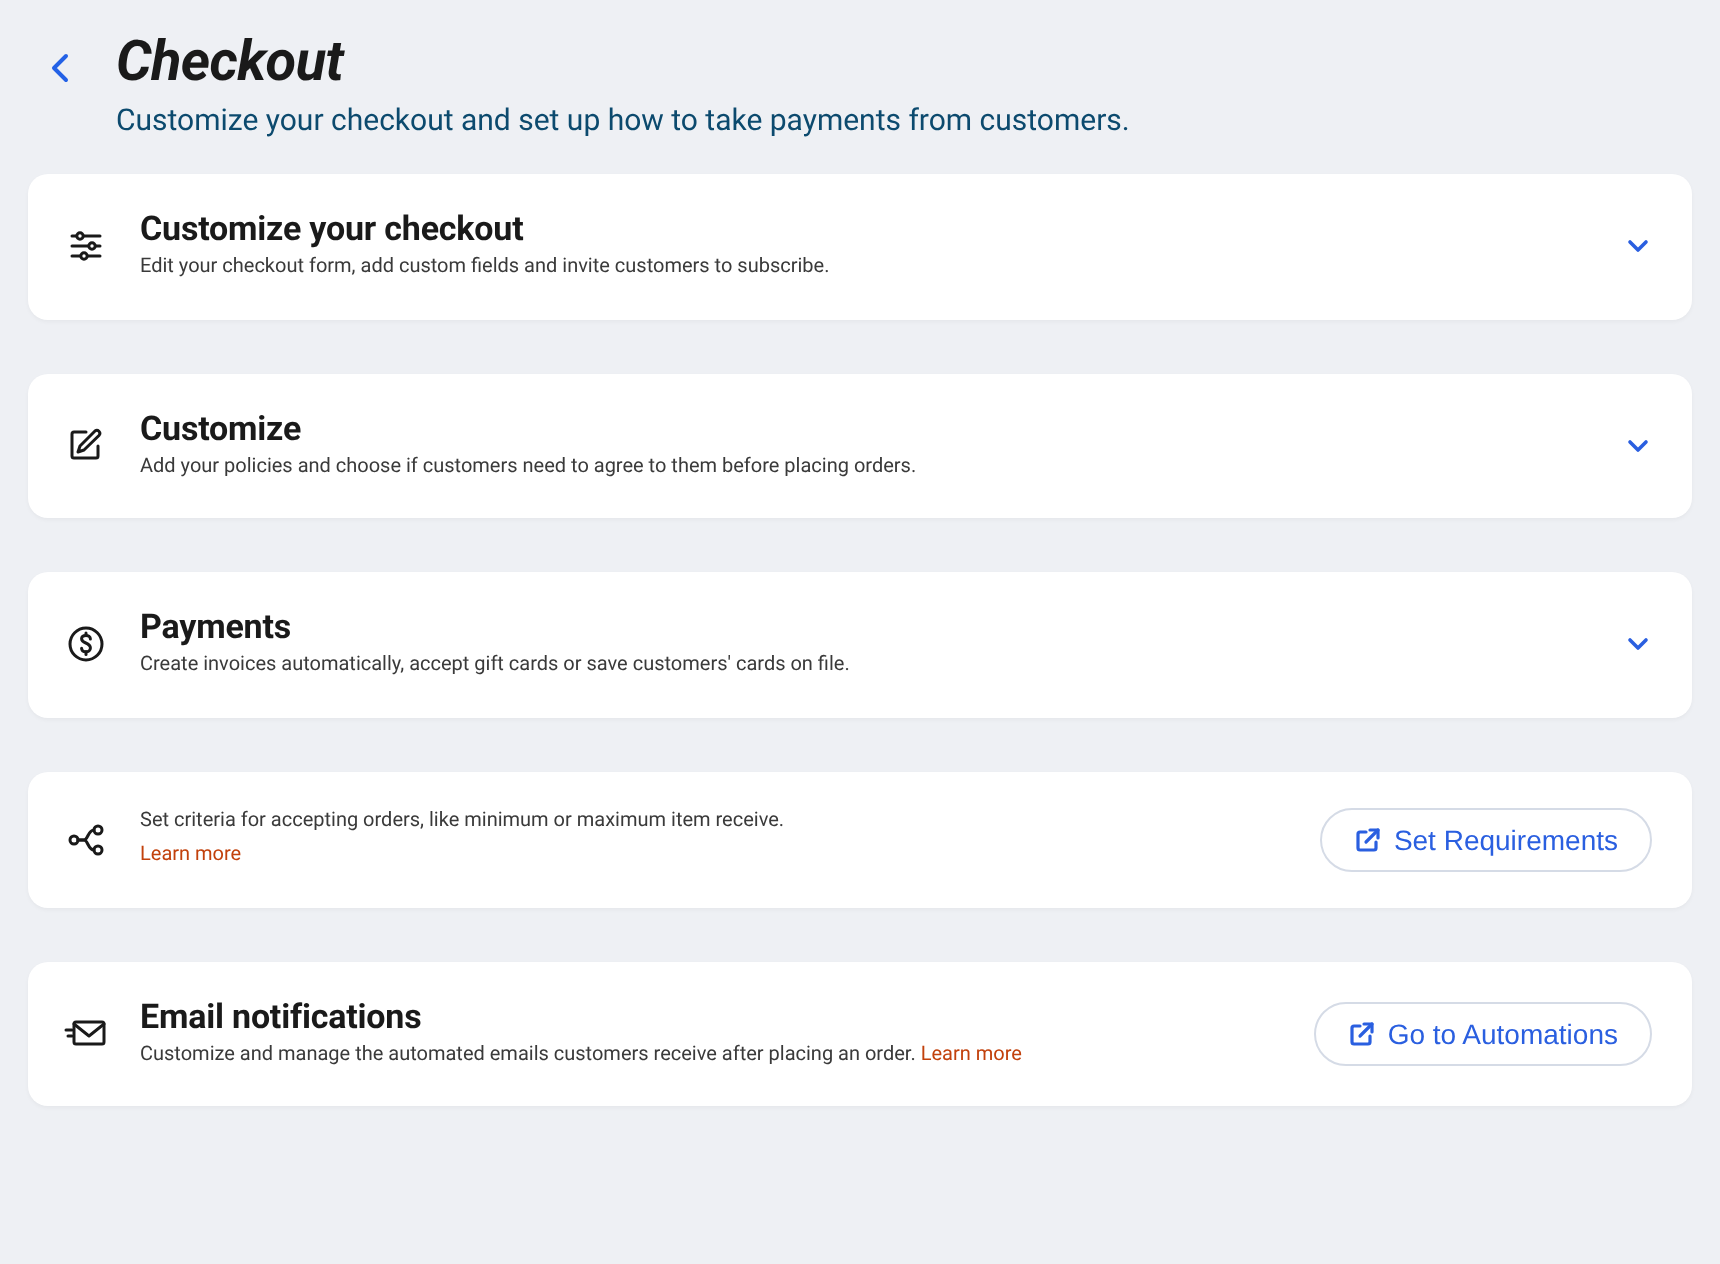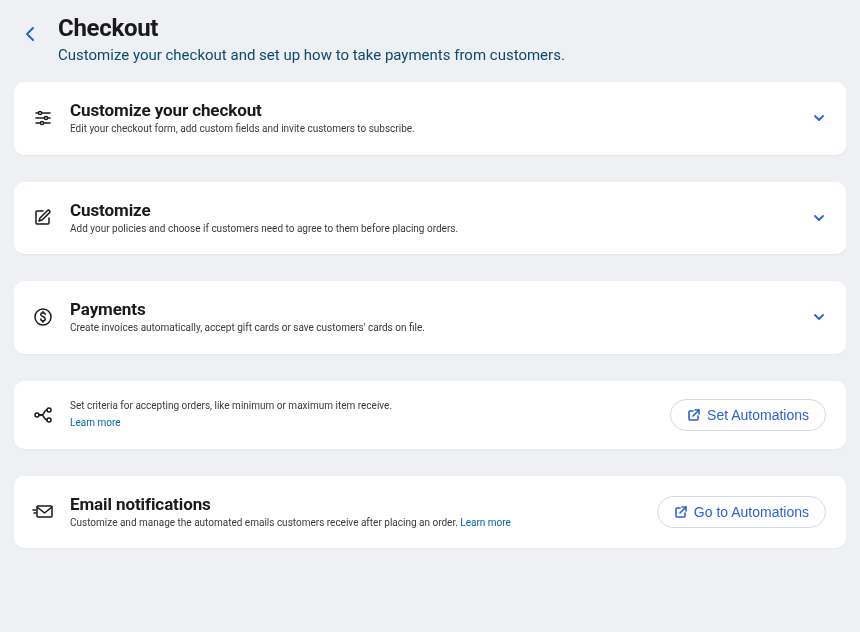--- a/index.html
+++ b/index.html
@@ -28,24 +28,25 @@
       width: 28px;
       height: 28px;
       cursor: pointer;
       color: #2361e6;
       margin-top: 6px;
     }
     .header-text {
       flex: 1;
     }
     .page-title {
-      font-size: 24px;
+      font-size: 28px;
       font-weight: 700;
       letter-spacing: -0.3px;
       margin-bottom: 4px;
+      font-style: italic;
     }
     .page-subtitle {
       font-size: 15px;
       color: #0c4a6e;
     }
     .card {
       background: #fff;
       border-radius: 10px;
       padding: 18px 20px 18px 18px;
       margin-bottom: 27px;
@@ -72,21 +73,21 @@
       font-weight: 700;
       letter-spacing: -0.1px;
       margin-bottom: 2px;
     }
     .card-desc {
       font-size: 10px;
       color: #3a3a3a;
       line-height: 1.45;
     }
     .card-desc a, .learn-more {
-      color: #0369a1;
+      color: #c2410c;
       text-decoration: none;
       cursor: pointer;
     }
     .learn-more-block {
       display: block;
       margin-top: 2px;
     }
     .chevron {
       color: #2a5fe0;
       flex-shrink: 0;
@@ -194,21 +195,21 @@
         <span>Set criteria for accepting orders, like minimum or maximum item receive.</span>
         <a class="learn-more learn-more-block">Learn more</a>
       </div>
     </div>
     <button class="action-btn">
       <svg width="14" height="14" viewBox="0 0 14 14" fill="none" stroke="currentColor" stroke-width="1.6" stroke-linecap="round" stroke-linejoin="round">
           <path d="M11 8 v3 a1 1 0 0 1 -1 1 H3 a1 1 0 0 1 -1 -1 V4 a1 1 0 0 1 1 -1 h3"></path>
           <path d="M8 2 h4 v4"></path>
           <path d="M6 8 L12 2"></path>
         </svg>
-      <span>Set Automations</span>
+      <span>Set Requirements</span>
     </button>
   </div>
 
   <div class="card">
     <div class="card-icon">
       <svg width="22" height="20" viewBox="0 0 22 20" fill="none" stroke="currentColor" stroke-width="1.5" stroke-linecap="round" stroke-linejoin="round">
         <rect x="5" y="4" width="15" height="11" rx="1"></rect>
         <path d="M5 5 L12.5 11 L20 5"></path>
         <line x1="1" y1="8" x2="4" y2="8"></line>
           <line x1="2" y1="11" x2="4" y2="11"></line>

